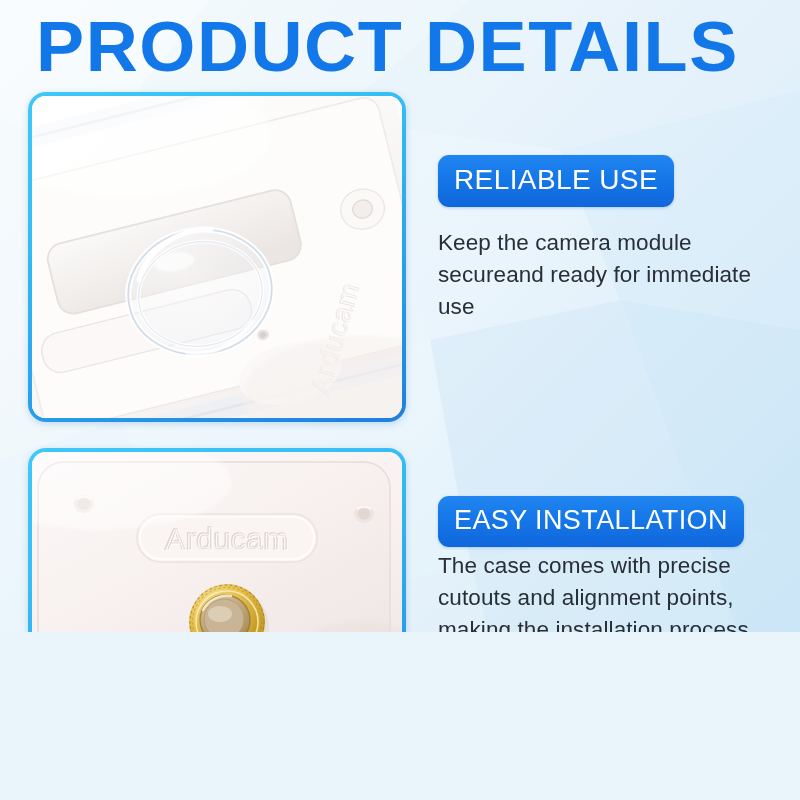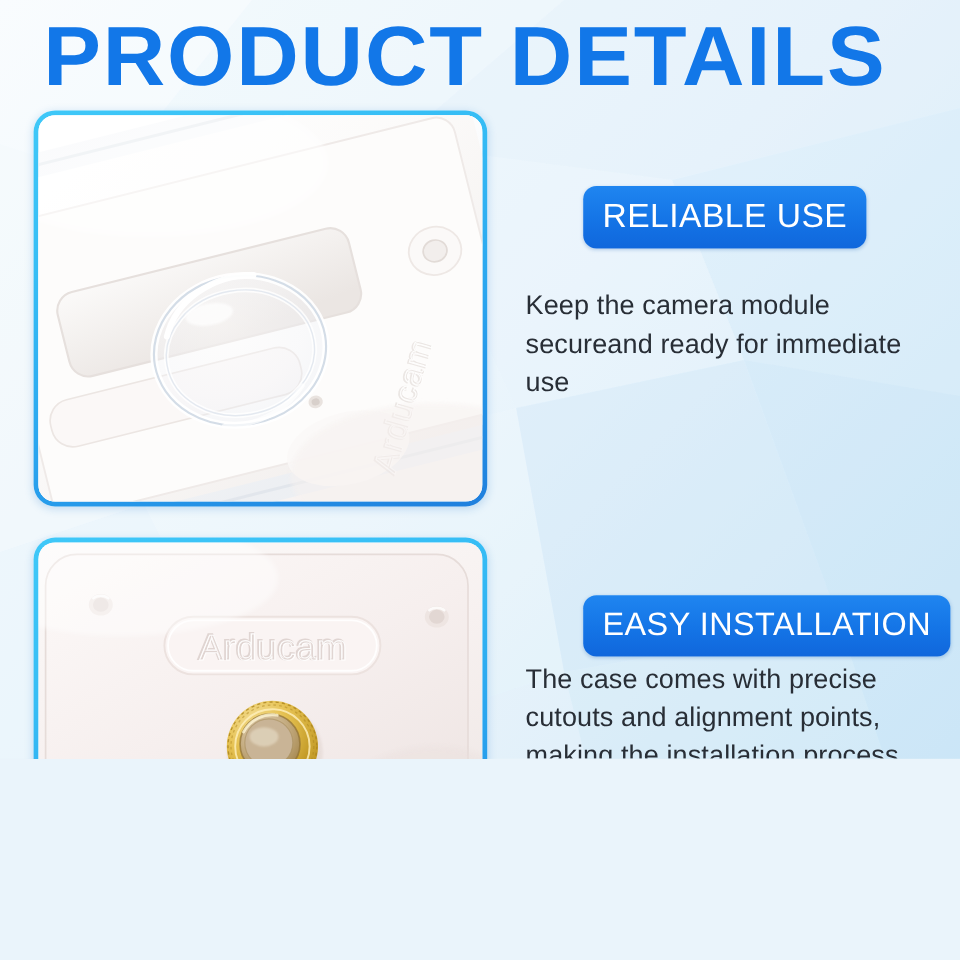--- a/index.html
+++ b/index.html
@@ -91,26 +91,25 @@
     background: linear-gradient(180deg, #1f85f0 0%, #1474e6 55%, #1067dc 100%);
     color: #ffffff;
     font-size: 28px;
     font-weight: 400;
     letter-spacing: 0.4px;
     line-height: 1;
     padding: 11px 16px 13px 16px;
     border-radius: 11px;
     white-space: nowrap;
     box-shadow: 0 1px 3px rgba(20,90,180,0.25);
-    margin-left: 48px;
   }
   #badge-installation { font-size: 27px; }
 
   .body-text {
-    margin-top: 32px;
+    margin-top: 20px;
     color: #282e36;
     font-size: 22.5px;
     line-height: 32px;
     letter-spacing: 0.1px;
     font-weight: 400;
   }
   #text-installation { margin-top: 3px; }
 </style>
 </head>
 <body>

